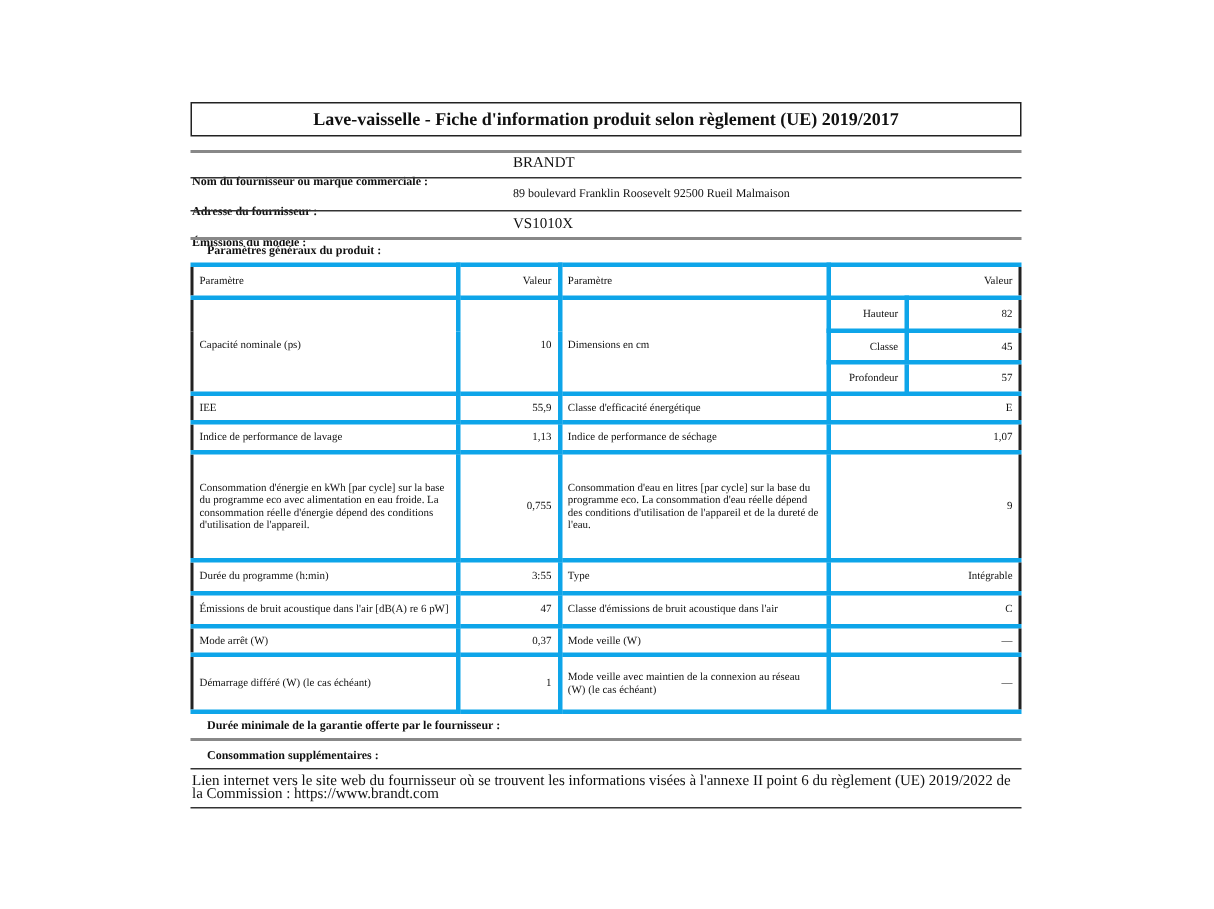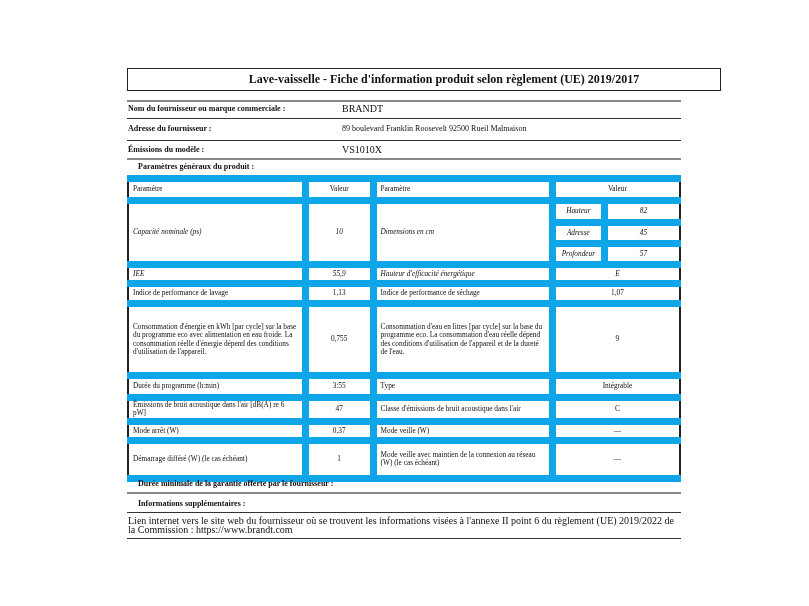--- a/index.html
+++ b/index.html
@@ -1,34 +1,34 @@
 <!DOCTYPE html>
 <html><head>
 <meta charset="utf-8">
 <style>
   html, body { margin:0; padding:0; background:#ffffff; }
   body { width:809px; height:606px; position:relative; overflow:hidden;
          font-family:"Liberation Serif", "DejaVu Serif", serif; color:#111; }
   .page { position:absolute; left:127px; top:68px; width:554px; }
   .title-box { position:absolute; left:0; top:0; width:552px; height:21px;
                border:1px solid #222; text-align:center; font-weight:bold;
-               font-size:12px; line-height:21px;padding-left:40px; }
+               font-size:12px; line-height:21px; }
   .hline { position:absolute; left:0; width:554px; height:0; border-top:1px solid #333; }
   .hline.grey { border-top:2px solid #888; }
   .info-row { position:absolute; left:0; width:554px; font-size:8px; line-height:10px; }
-  .info-row .lbl { position:absolute; left:1px; font-weight:bold; }
+  .info-row .lbl { position:absolute; left:1px; font-weight:bold;margin-top:12px; }
   .info-row .val { position:absolute; left:215px; }
   .info-row .val.bold { font-weight:normal; font-size:10px; }
   .section-lbl { position:absolute; left:11px; font-size:8px; font-weight:bold; }
 
   table.params { position:absolute; left:0; top:107px; width:554px;
                  border-collapse:collapse; font-size:7.3px; line-height:8.4px; }
-  table.params td { border:7px solid #0ea5e9; padding:0 4px; vertical-align:middle; }
-  table.params tr.rule-grey td { border-top:6px solid #737373;font-style:italic; }
-  td.c { text-align:center; }
+  table.params td { border:3px solid #0ea5e9; padding:0 4px; vertical-align:middle; }
+  table.params tr.rule-grey td { border-top:1px solid #737373; }
+  td.c { text-align:right; }
   td.tl { padding-left:2px; }
   .outer-l { border-left:2px solid #222 !important; }
   .outer-r { border-right:2px solid #222 !important; }
   .sep { border-left:2px solid #222 !important; }
   .link-text { position:absolute; left:1px; font-size:10px; line-height:9px; width:550px; }
 </style>
 </head>
 <body>
 
 <div class="page">
@@ -68,31 +68,31 @@
       <td class="c outer-r" colspan="2">Valeur</td>
     </tr>
     <tr class="rule-grey" style="height:22px">
       <td class="outer-l" rowspan="3">Capacité nominale (ps)</td>
       <td class="c" rowspan="3">10</td>
       <td class="sep" rowspan="3">Dimensions en cm</td>
       <td class="c">Hauteur</td>
       <td class="c outer-r">82</td>
     </tr>
     <tr class="rule-grey" style="height:21px">
-      <td class="c">Adresse</td>
+      <td class="c">Classe</td>
       <td class="c outer-r">45</td>
     </tr>
     <tr class="rule-grey" style="height:21px">
       <td class="c">Profondeur</td>
       <td class="c outer-r">57</td>
     </tr>
     <tr class="rule-grey" style="height:19px">
       <td class="outer-l">IEE</td>
       <td class="c">55,9</td>
-      <td class="sep">Hauteur d'efficacité énergétique</td>
+      <td class="sep">Classe d'efficacité énergétique</td>
       <td class="c outer-r" colspan="2">E</td>
     </tr>
     <tr style="height:20px">
       <td class="outer-l">Indice de performance de lavage</td>
       <td class="c">1,13</td>
       <td class="sep">Indice de performance de séchage</td>
       <td class="c outer-r" colspan="2">1,07</td>
     </tr>
     <tr style="height:72px">
       <td class="outer-l">Consommation d'énergie en kWh [par cycle] sur la base du programme eco avec alimentation en eau froide. La consommation réelle d'énergie dépend des conditions d'utilisation de l'appareil.</td>
@@ -122,17 +122,17 @@
       <td class="outer-l">Démarrage différé (W) (le cas échéant)</td>
       <td class="c">1</td>
       <td class="sep">Mode veille avec maintien de la connexion au réseau (W) (le cas échéant)</td>
       <td class="c outer-r" colspan="2">—</td>
     </tr>
   </tbody>
     </table>
 
   <div class="section-lbl" style="top:411px">Durée minimale de la garantie offerte par le fournisseur :</div>
   <div class="hline grey" style="top:424px"></div>
-  <div class="section-lbl" style="top:431px">Informations supplémentaires :</div>
+  <div class="section-lbl" style="top:431px">Consommation supplémentaires :</div>
   <div class="hline" style="top:444px"></div>
   <div class="link-text" style="top:448px">Lien internet vers le site web du fournisseur où se trouvent les informations visées à l'annexe II point 6 du règlement (UE) 2019/2022 de la Commission : https://www.brandt.com</div>
   <div class="hline" style="top:470px"></div>
 </div>
 
 </body></html>

